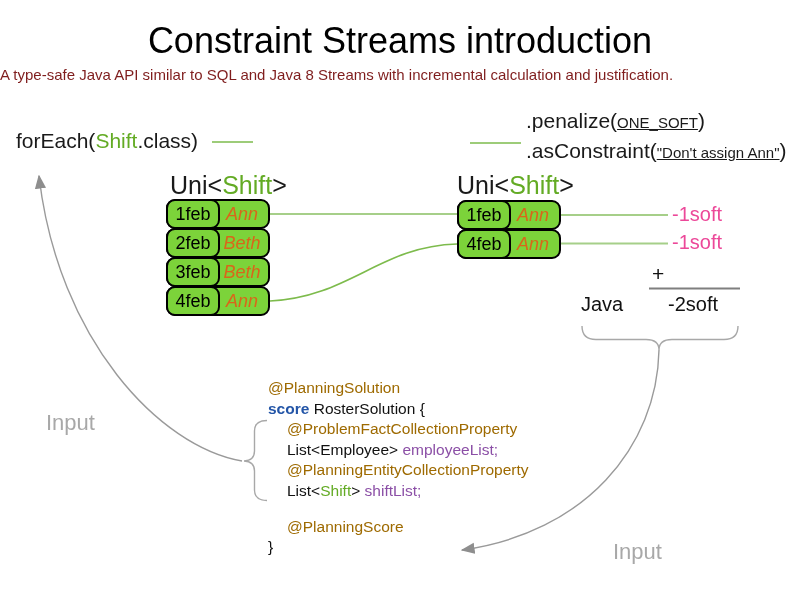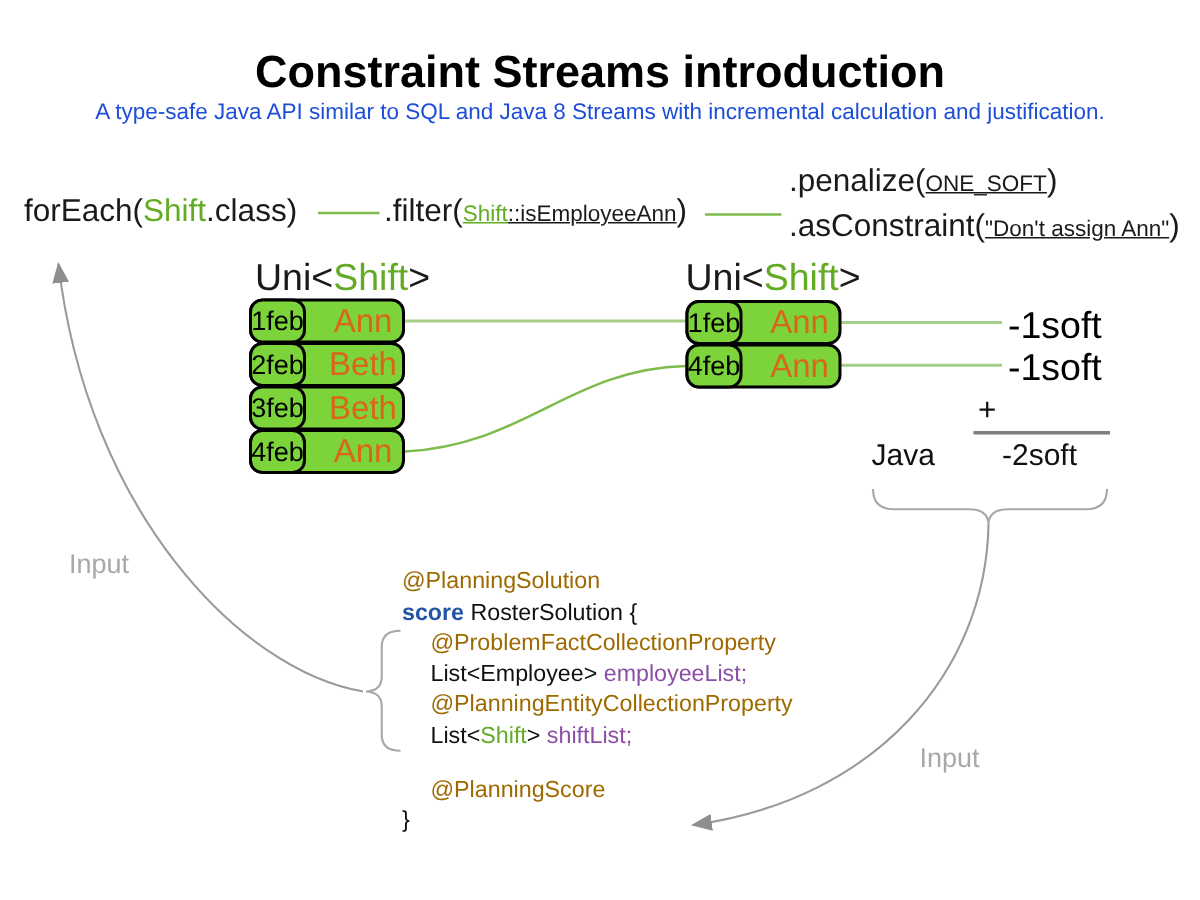--- a/index.html
+++ b/index.html
@@ -1,37 +1,37 @@
 <!DOCTYPE html>
 <html style="--box-green: #7cd33a; --code-green: #63ab24; --name-orange: #d9661a; --annotation-brown: #9e6a00; --keyword-blue: #2355a7; --field-purple: #8b4fa6; --line-green: #a6cf89; --curve-green: #7dbb4c; --arrow-gray: #9a9a9a; --label-gray: #a8a8a8;"><head>
 <meta charset="utf-8">
 <style>
   html,body{margin:0;padding:0;background:#fff;}
   .stage{position:relative;width:800px;height:600px;background:#ffffff;overflow:hidden;
          font-family:"Liberation Sans",sans-serif;color:#1a1a1a;}
   svg.overlay{position:absolute;left:0;top:0;z-index:1;pointer-events:none;}
   .abs{position:absolute;z-index:2;}
-  .title{left:0;right:0;top:20px;text-align:center;font-size:30px;font-weight:700;margin:12px;color:#000;}
-  .subtitle{left:0;right:0;top:66px;text-align:center;font-size:15px;color:#1d4ed8;}
+  .title{left:0;right:0;top:20px;text-align:center;font-size:36px;font-weight:400;margin:0;color:#000;}
+  .subtitle{left:0;right:0;top:66px;text-align:left;font-size:15px;color:#7f1d1d;}
   .expr{font-size:21px;white-space:pre;}
   .expr .sm{font-size:15px;text-decoration:underline;}
   .grn{color:var(--code-green,#63ab24);}
   .uni{font-size:25px;white-space:pre;}
   .stack{z-index:2;}
   .shift-box{position:relative;width:104px;height:30px;margin-bottom:-1px;box-sizing:border-box;
              background:var(--box-green,#7cd33a);border:2px solid #000;border-radius:9px;}
-  .date-chip{position:absolute;left:-2px;top:-2px;width:38px;height:30px;box-sizing:border-box;
+  .date-chip{position:absolute;left:-2px;top:-2px;width:54px;height:30px;box-sizing:border-box;
              background:var(--box-green,#7cd33a);border:2px solid #000;border-radius:9px;
              display:flex;align-items:center;justify-content:center;font-size:18px;color:#000;}
   .emp{position:absolute;left:48px;right:0;top:0;bottom:0;display:flex;align-items:center;
-       justify-content:center;font-size:22px;color:var(--name-orange,#d9661a);}
-  .penalty{font-size:25px;color:#000000;}
+       justify-content:center;font-size:18px;color:var(--name-orange,#d9661a);font-style:italic;}
+  .penalty{font-size:20px;color:#ec4899;}
   .scoretxt{font-size:20px;color:#111;}
   .plus{font-size:21px;color:#111;}
-  .flow-label{font-size:18px;color:var(--label-gray,#a8a8a8);}
+  .flow-label{font-size:22px;color:var(--label-gray,#a8a8a8);margin-top:44px;}
   .code{left:268px;top:378px;font-size:15.5px;line-height:20.6px;color:#111;}
   .cl{white-space:pre;}
   .ind{padding-left:19px;}
   .blank{height:15px;}
   .ann{color:var(--annotation-brown,#9e6a00);}
   .kw{color:var(--keyword-blue,#2355a7);font-weight:bold;}
   .fld{color:var(--field-purple,#8b4fa6);}
 </style>
 </head>
 <body>
@@ -55,21 +55,20 @@
     <path d="M659,350 C657,447 585,533 462,550" style="stroke:var(--arrow-gray,#9a9a9a);stroke-width:1.4;fill:none" marker-end="url(#ah)"></path>
     <path d="M242,461 C160,447 58,340 39,176" style="stroke:var(--arrow-gray,#9a9a9a);stroke-width:1.4;fill:none" marker-end="url(#ah)"></path>
     <path d="M267,420.5 Q254.5,420.5 254.5,431 L254.5,451 Q254.5,460.5 244,461 Q254.5,461.5 254.5,471 L254.5,490 Q254.5,500.5 267,500.5" style="stroke:var(--label-gray,#a8a8a8);stroke-width:1.4;fill:none"></path>
   </svg>
 
   <h1 class="abs title">Constraint Streams introduction</h1>
   <div class="abs subtitle">A type-safe Java API similar to SQL and Java 8 Streams with incremental calculation and justification.</div>
 
   <div class="abs expr" style="left:16px;top:129px"><span>forEach(</span><span class="grn">Shift</span><span>.class)</span></div>
 
-  <div class="abs expr" style="left:256px;top:129px"><span>.filter(</span><span class="sm grn">Shift</span><span class="sm">::isEmployeeAnn</span><span>)</span></div>
 
   <div class="abs expr" style="left:526px;top:109px"><span>.penalize(</span><span class="sm">ONE_SOFT</span><span>)</span></div>
 
   <div class="abs expr" style="left:526px;top:139px"><span>.asConstraint(</span><span class="sm">"Don't assign Ann"</span><span>)</span></div>
 
   <div class="abs uni" style="left:170px;top:171px"><span>Uni&lt;</span><span class="grn">Shift</span><span>&gt;</span></div>
 
   <div class="abs uni" style="left:457px;top:171px"><span>Uni&lt;</span><span class="grn">Shift</span><span>&gt;</span></div>
 
   <div class="abs stack" style="left:166px;top:199px">

